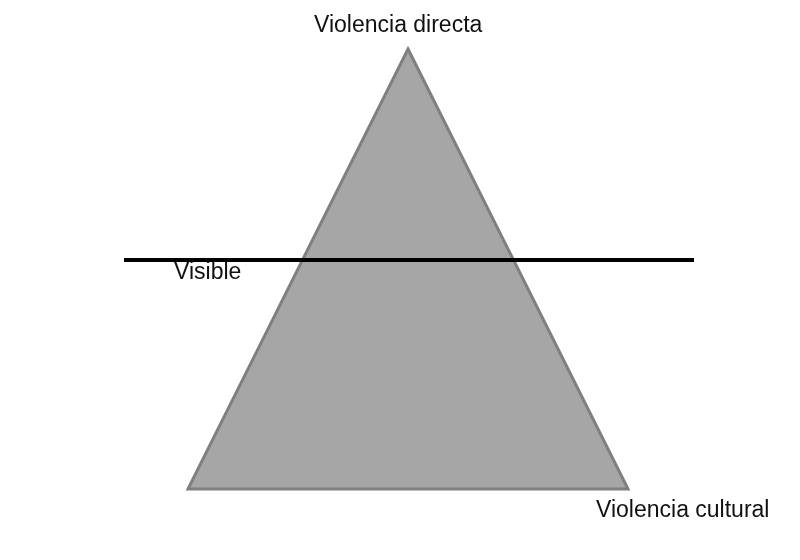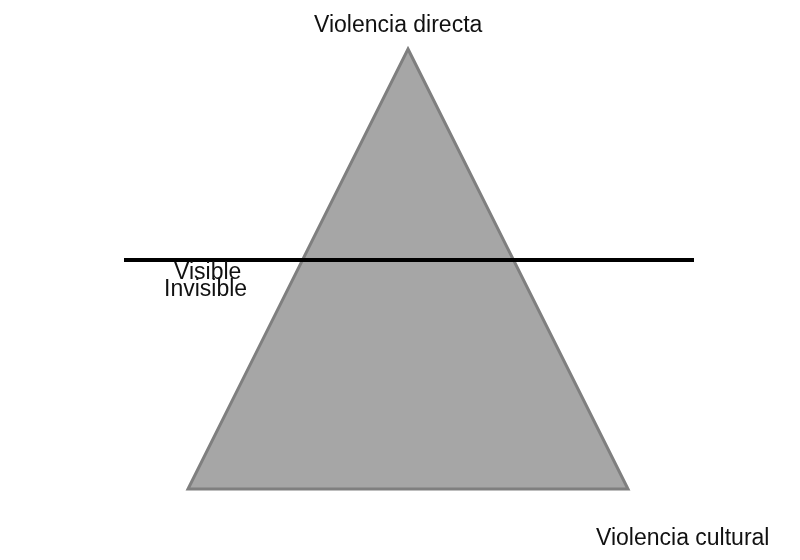--- a/index.html
+++ b/index.html
@@ -4,28 +4,27 @@
   <style>
     html, body { margin: 0; padding: 0; background: #ffffff; }
     body { width: 800px; height: 560px; position: relative; overflow: hidden;
            font-family: "Liberation Sans", "DejaVu Sans", sans-serif; color: #111111; }
     .diagram { position: absolute; left: 0; top: 0; width: 800px; height: 560px; }
     .label { position: absolute; font-size: 23px; white-space: nowrap; line-height: 1; }
     #lbl-top { left: 314px; top: 13px; }
     #lbl-visible { left: 174px; top: 220px; margin-top: 40px; }
     #lbl-invisible { left: 164px; top: 277px; }
     #lbl-bl { left: 8px; top: 524px; }
-    #lbl-br { left: 596px; top: 526px; }
+    #lbl-br { left: 596px; top: 498px; }
   </style>
 </head>
 <body>
 
 <div class="diagram">
   <svg width="800" height="560" viewBox="0 0 800 560">
     <polygon points="408,49 628,489 188,489" fill="#a6a6a6" stroke="#7f7f7f" stroke-width="3" stroke-linejoin="miter"></polygon>
     <line x1="124" y1="260" x2="694" y2="260" stroke="#000000" stroke-width="4"></line>
   </svg>
 
   <div class="label" id="lbl-top">Violencia directa</div>
   <div class="label" id="lbl-visible">Visible</div>
-  <div class="label" id="lbl-invisible">Invisible</div>
   <div class="label" id="lbl-br">Violencia cultural</div>
 </div>
 
 </body></html>

